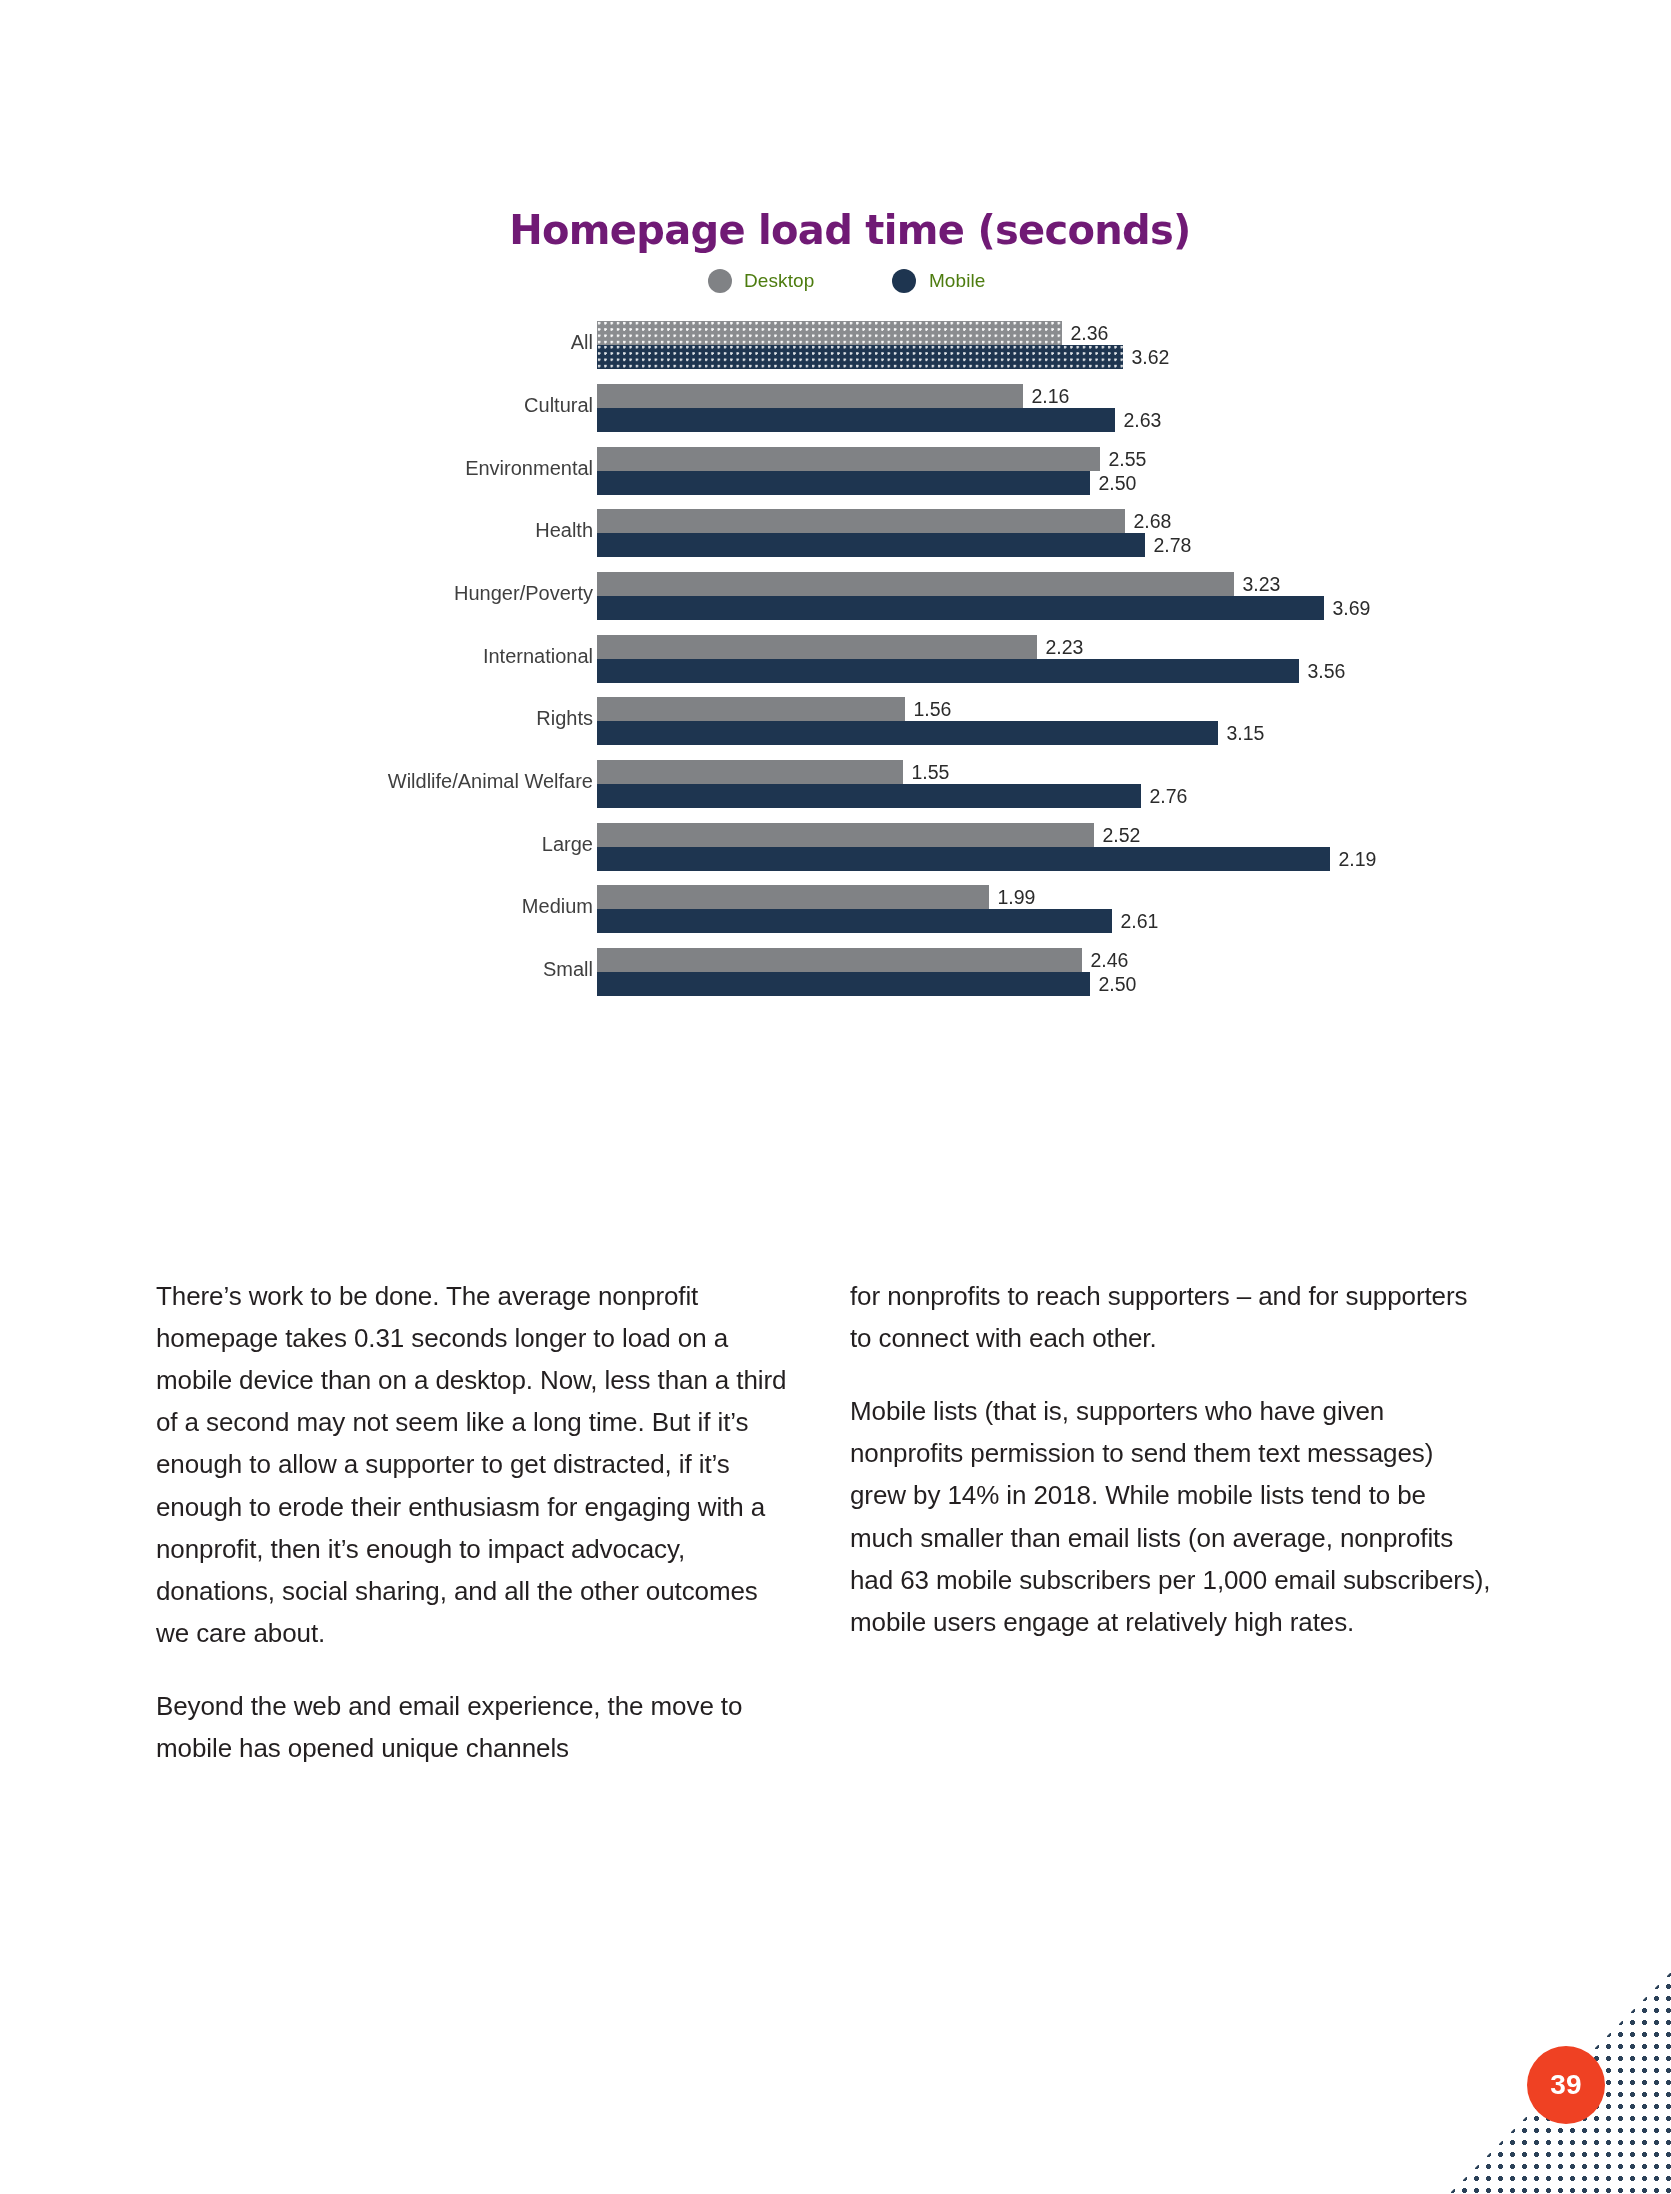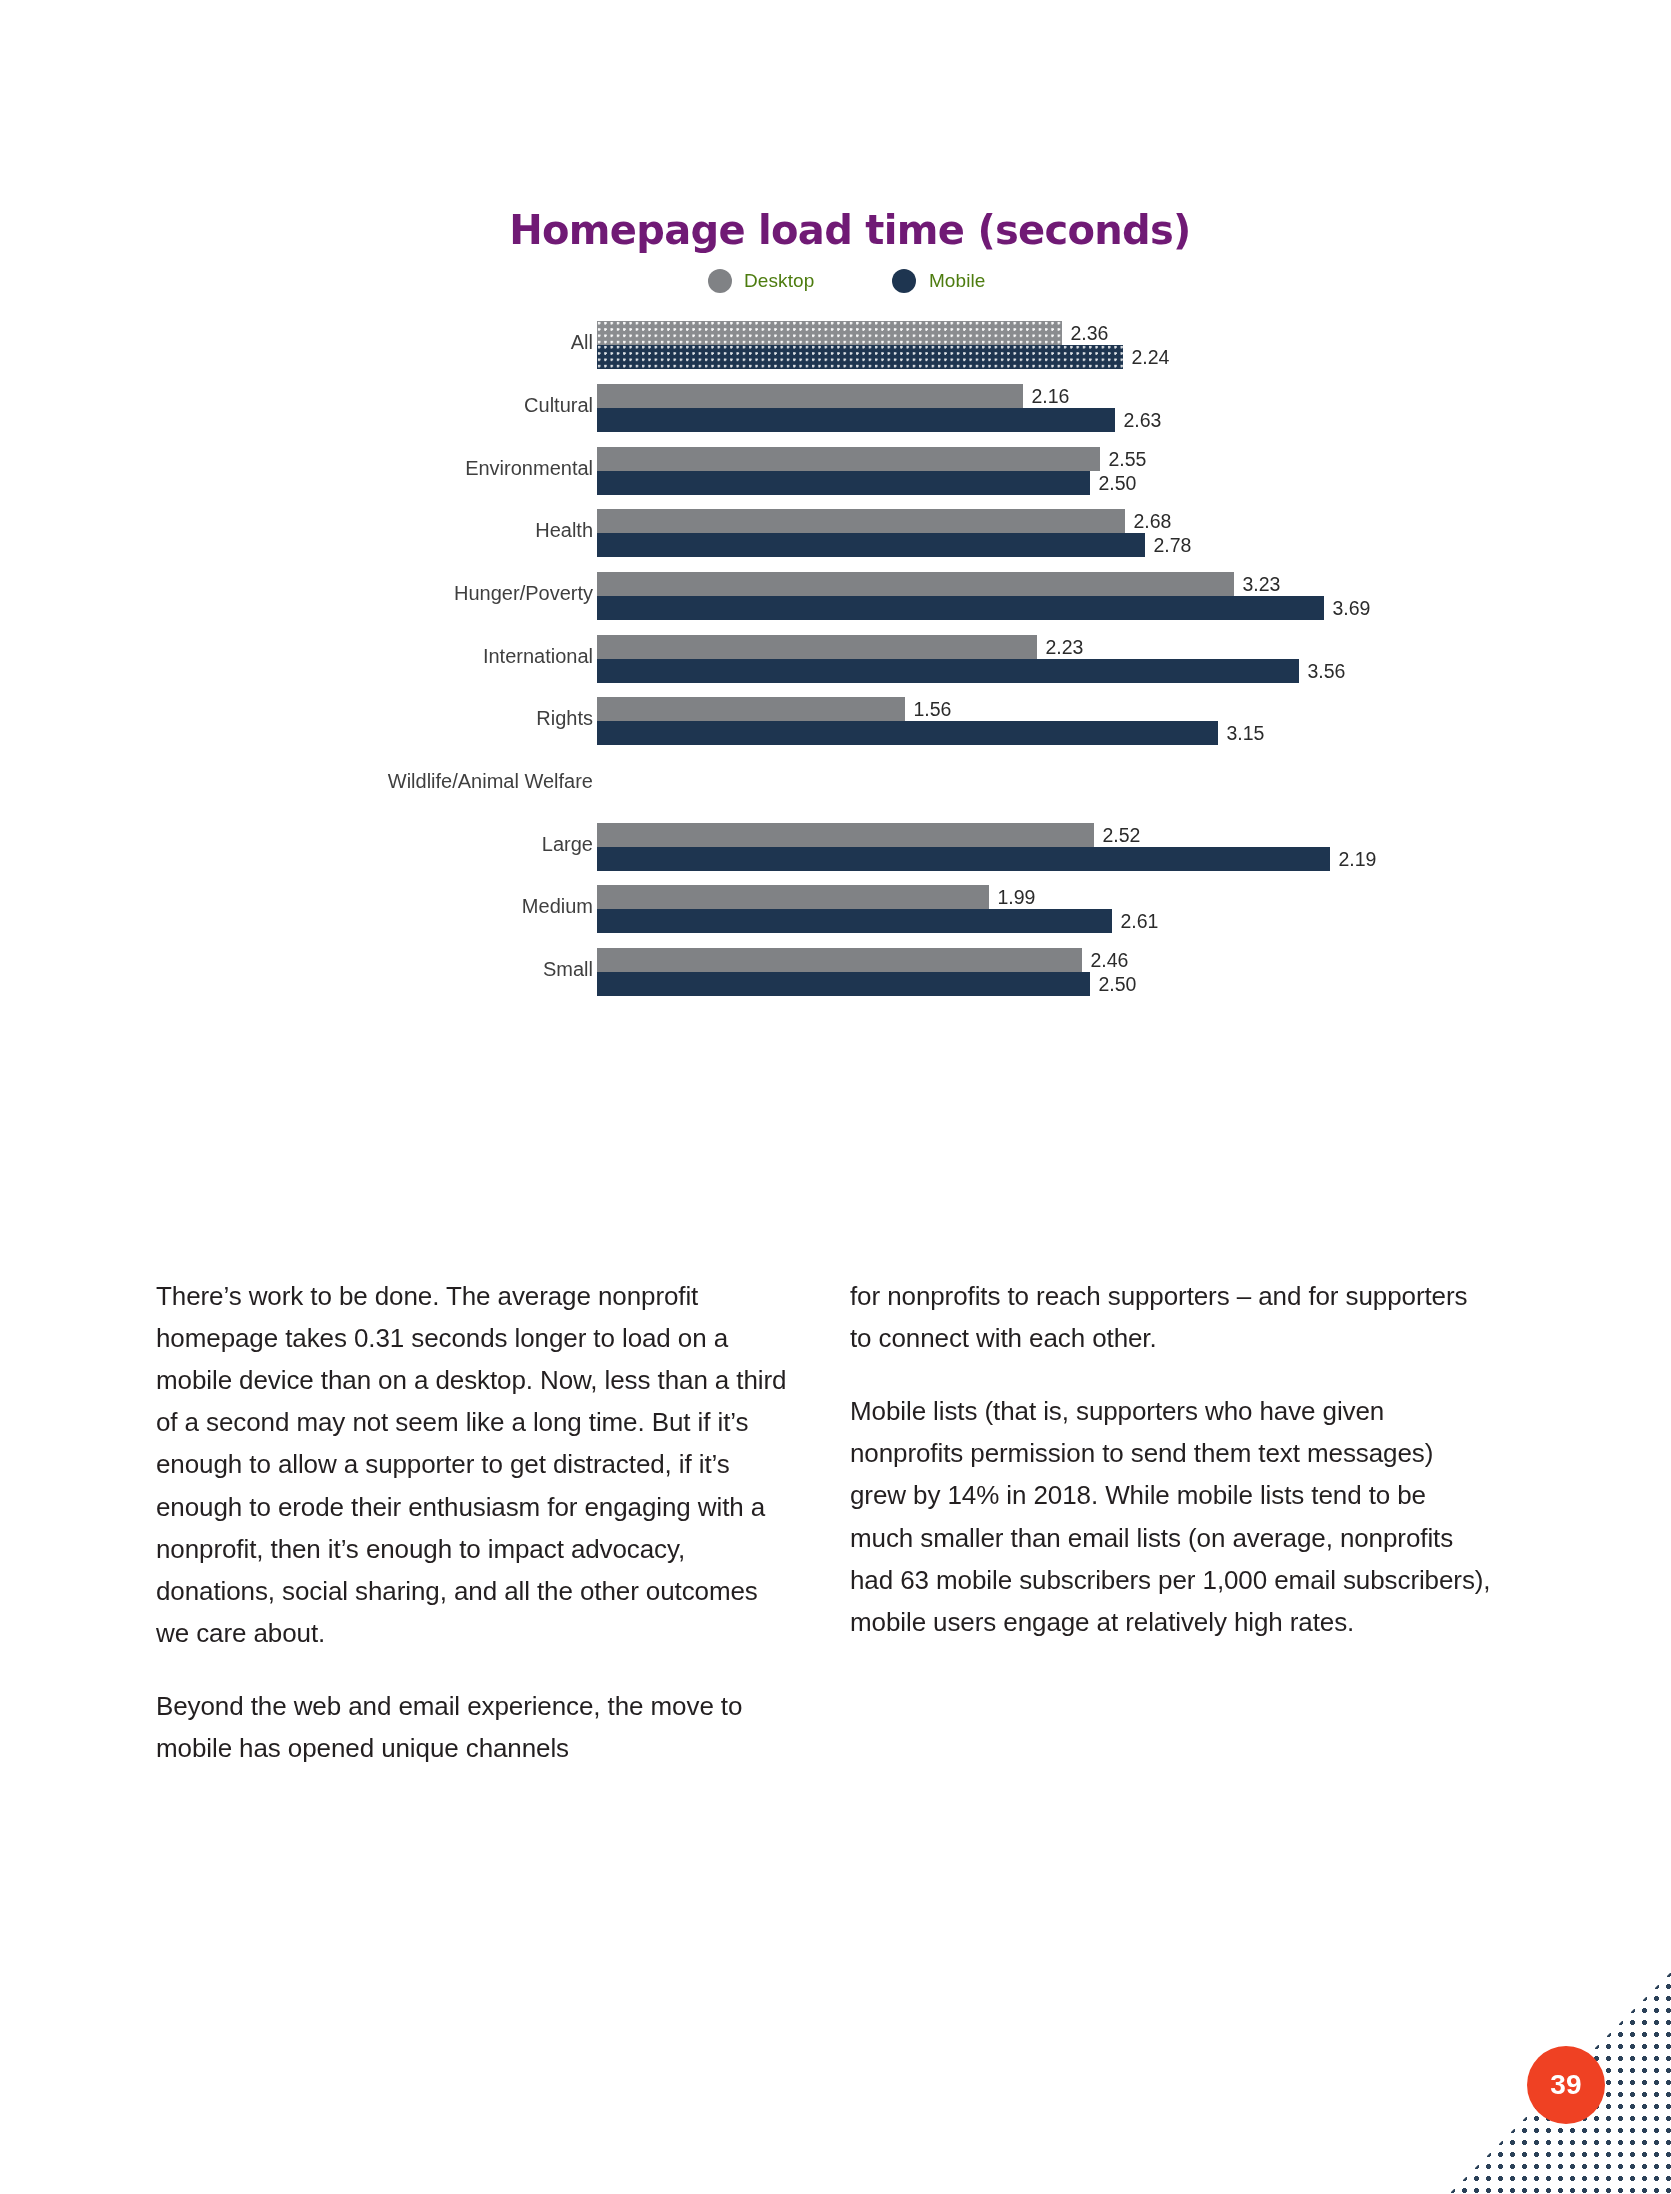--- a/index.html
+++ b/index.html
@@ -192,21 +192,21 @@
   </div>
 
   <div id="plot">
       <div class="cat-row" style="top: 4.2px;">
         <div class="cat-label">All</div>
         <div class="bars">
           <div class="bar desktop tex" style="width: 465px;">
             <span class="bar-value">2.36</span>
           </div>
           <div class="bar mobile tex" style="width: 526px;">
-            <span class="bar-value">2.24</span>
+            <span class="bar-value">3.62</span>
           </div>
         </div>
       </div>
       <div class="cat-row" style="top: 67px;">
         <div class="cat-label">Cultural</div>
         <div class="bars">
           <div class="bar desktop" style="width: 426px;">
             <span class="bar-value">2.16</span>
           </div>
           <div class="bar mobile" style="width: 518px;">
@@ -264,20 +264,28 @@
           <div class="bar desktop" style="width: 308px;">
             <span class="bar-value">1.56</span>
           </div>
           <div class="bar mobile" style="width: 621px;">
             <span class="bar-value">3.15</span>
           </div>
         </div>
       </div>
       <div class="cat-row" style="top: 443px;">
         <div class="cat-label">Wildlife/Animal Welfare</div>
+        <div class="bars">
+          <div class="bar desktop" style="width: 306px;">
+            <span class="bar-value">1.55</span>
+          </div>
+          <div class="bar mobile" style="width: 544px;">
+            <span class="bar-value">2.76</span>
+          </div>
+        </div>
       </div>
       <div class="cat-row" style="top: 506px;">
         <div class="cat-label">Large</div>
         <div class="bars">
           <div class="bar desktop" style="width: 497px;">
             <span class="bar-value">2.52</span>
           </div>
           <div class="bar mobile" style="width: 733px;">
             <span class="bar-value">2.19</span>
           </div>

